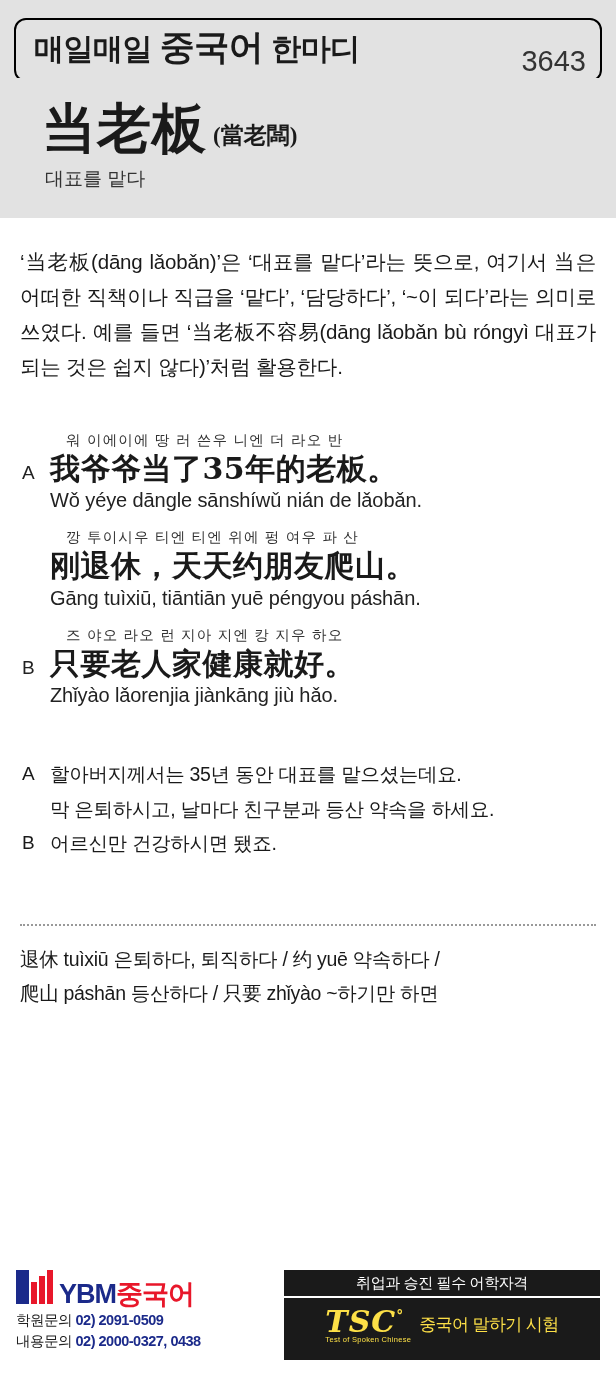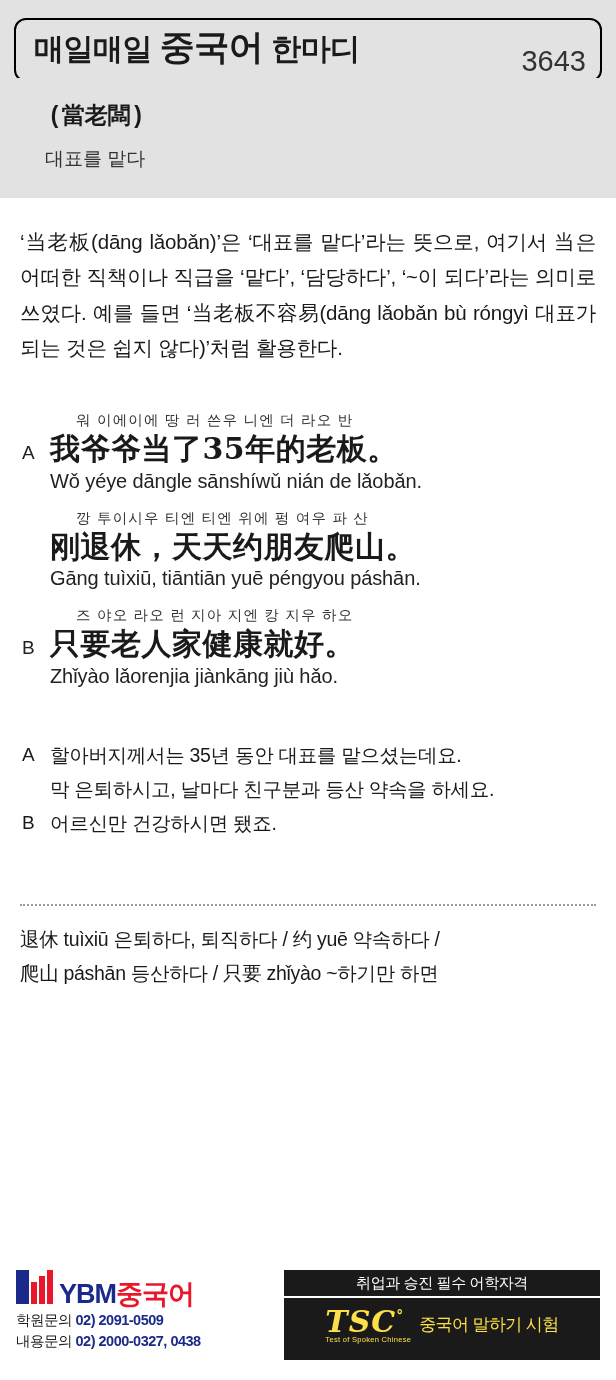--- a/index.html
+++ b/index.html
@@ -69,21 +69,21 @@
     font-size: 54px;
     font-weight: bold;
     line-height: 1.05;
     letter-spacing: 1px;
   }
   .headword-trad {
     font-size: 23px;
     font-weight: bold;
     margin-left: 6px;
     padding-bottom: 6px;
-    font-family: Liberation Mono, monospace;
+    font-family: Liberation Serif, serif;
   }
   .headword-kor {
     margin-top: 9px;
     font-size: 19px;
     color: #333;
     margin-left: 3px;
   }
 
   
   .explain {
@@ -107,21 +107,21 @@
   .spk {
     position: absolute;
     left: 2px;
     top: 31px;
     font-size: 19px;
     color: #222;
   }
   .ruby-line {
     font-size: 14.5px;
     color: #333;
-    margin-left: 26px;
+    margin-left: 16px;
     letter-spacing: 1.2px;
     white-space: nowrap;
     height: 20px;
   }
   .cn-line {
     font-family: "DejaVu Serif", serif;
     font-size: 30px;
     font-weight: bold;
     letter-spacing: 0.5px;
     line-height: 1.22;
@@ -280,20 +280,21 @@
       <span>매일매일</span>
       <span class="big">중국어</span>
       <span>한마디</span>
     </div>
     <div class="header-num">3643</div>
   </div>
 </div>
 
 <div class="titleband">
   <div class="headword-row">
+    <div class="headword">当老板</div>
     <div class="headword-trad">(當老闆)</div>
   </div>
   <div class="headword-kor">대표를 맡다</div>
 </div>
 
 <div class="explain">
   <p>‘当老板(dāng lǎobǎn)’은 ‘대표를 맡다’라는 뜻으로, 여기서 当은 어떠한 직책이나 직급을 ‘맡다’, ‘담당하다’, ‘~이 되다’라는 의미로 쓰였다. 예를 들면 ‘当老板不容易(dāng lǎobǎn bù róngyì 대표가 되는 것은 쉽지 않다)’처럼 활용한다.</p>
 </div>
 
 <div class="dialog">

